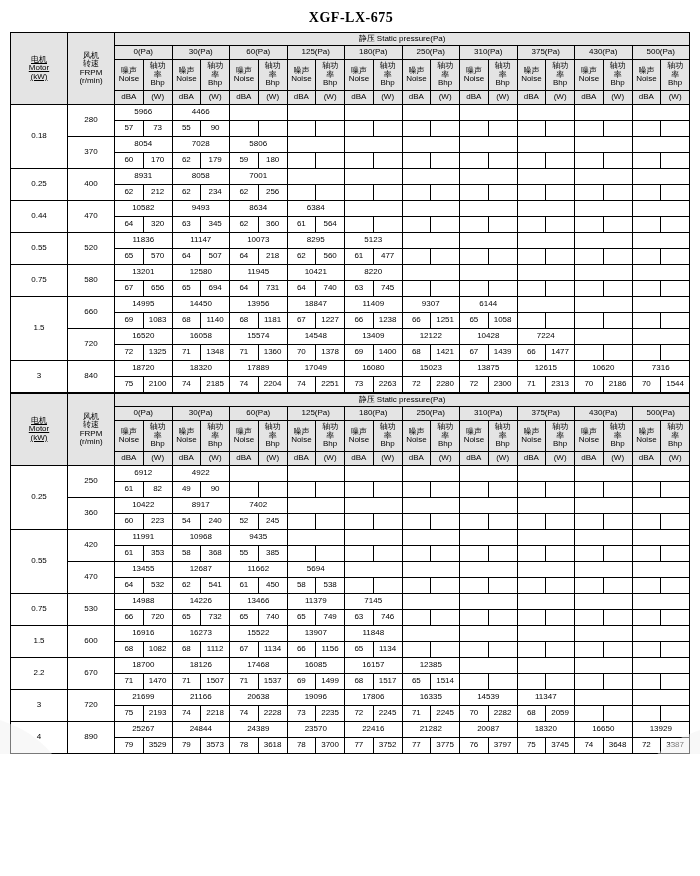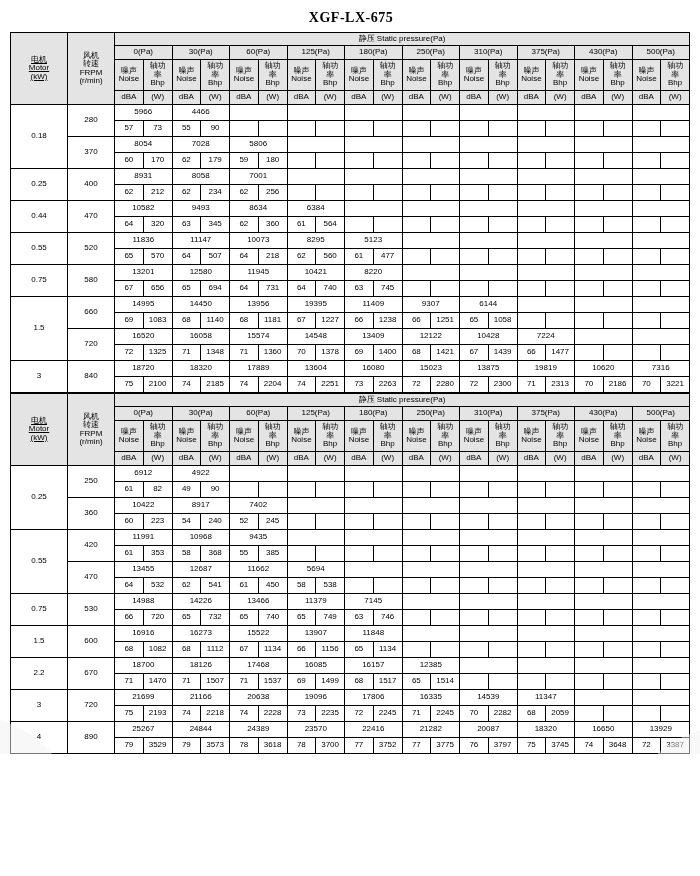--- a/index.html
+++ b/index.html
@@ -480,21 +480,21 @@
               <td></td>
               <td></td>
               <td></td>
             </tr>
             <tr class="val-row">
               <td class="mot-cell" rowspan="4">1.5</td>
               <td class="rpm-cell" rowspan="2">660</td>
               <td class="pair" colspan="2">14995</td>
               <td class="pair" colspan="2">14450</td>
               <td class="pair" colspan="2">13956</td>
-              <td class="pair" colspan="2">19395</td>
+              <td class="pair" colspan="2">18847</td>
               <td class="pair" colspan="2">11409</td>
               <td class="pair" colspan="2">9307</td>
               <td class="pair" colspan="2">6144</td>
               <td class="pair blank" colspan="2"></td>
               <td class="pair blank" colspan="2"></td>
               <td class="pair blank" colspan="2"></td>
             </tr>
             <tr class="val-row">
               <td>69</td>
               <td>1083</td>
@@ -551,25 +551,25 @@
               <td></td>
               <td></td>
               <td></td>
             </tr>
             <tr class="val-row">
               <td class="mot-cell" rowspan="2">3</td>
               <td class="rpm-cell" rowspan="2">840</td>
               <td class="pair" colspan="2">18720</td>
               <td class="pair" colspan="2">18320</td>
               <td class="pair" colspan="2">17889</td>
-              <td class="pair" colspan="2">13604</td>
+              <td class="pair" colspan="2">17049</td>
               <td class="pair" colspan="2">16080</td>
               <td class="pair" colspan="2">15023</td>
               <td class="pair" colspan="2">13875</td>
-              <td class="pair" colspan="2">19819</td>
+              <td class="pair" colspan="2">12615</td>
               <td class="pair" colspan="2">10620</td>
               <td class="pair" colspan="2">7316</td>
             </tr>
             <tr class="val-row">
               <td>75</td>
               <td>2100</td>
               <td>74</td>
               <td>2185</td>
               <td>74</td>
               <td>2204</td>
@@ -579,21 +579,21 @@
               <td>2263</td>
               <td>72</td>
               <td>2280</td>
               <td>72</td>
               <td>2300</td>
               <td>71</td>
               <td>2313</td>
               <td>70</td>
               <td>2186</td>
               <td>70</td>
-              <td>3221</td>
+              <td>1544</td>
             </tr>
           </tbody>
         </table>
       </div>
       <div class="table-block">
         <table class="fan">
           <tbody>
             <tr class="hdr sp-title">
               <td class="hdr motor-col" rowspan="4">
                 <div>电机</div>

